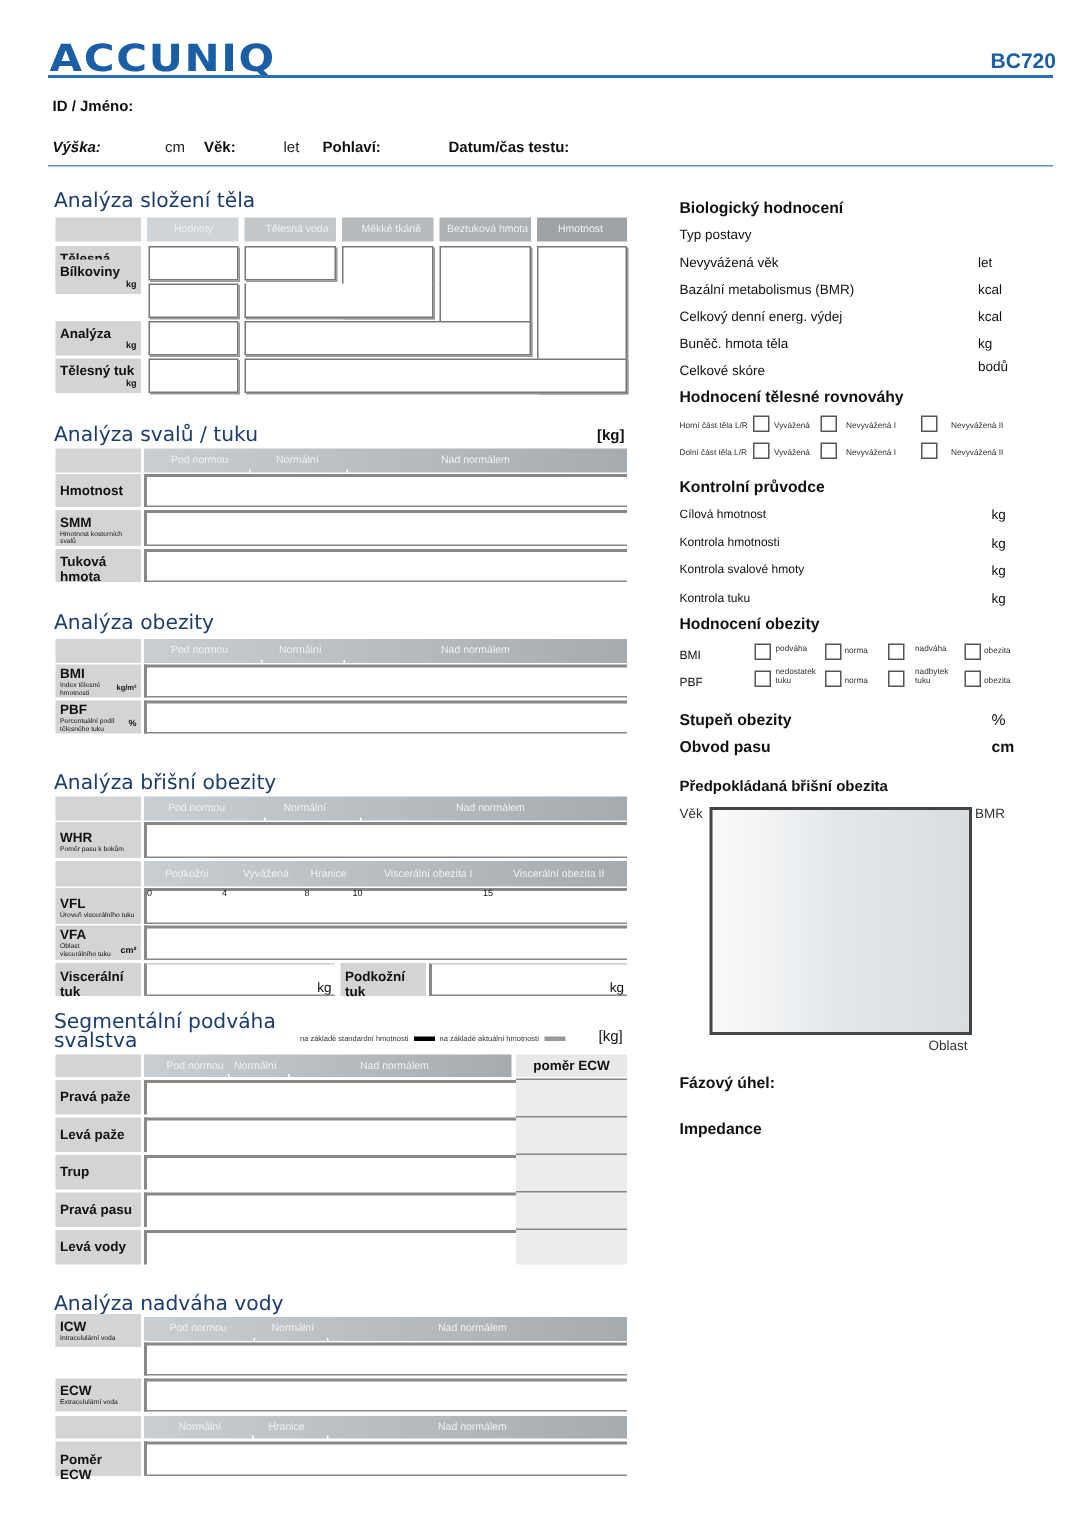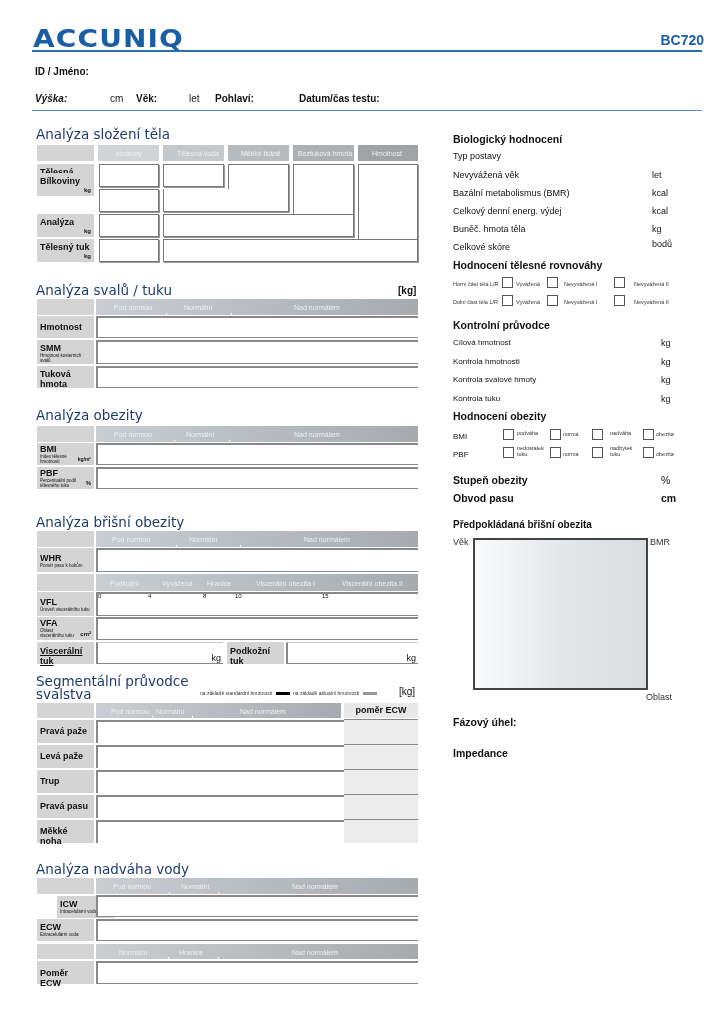--- a/index.html
+++ b/index.html
@@ -140,30 +140,30 @@
 <div class="bar-row" style="top:592px; height:24px;">
   <span class="abs" style="left:0px; top:-1px; font-size:6px;">0</span>
   <span class="abs" style="left:50px; top:-1px; font-size:6px;">4</span>
   <span class="abs" style="left:105px; top:-1px; font-size:6px;">8</span>
   <span class="abs" style="left:137px; top:-1px; font-size:6px;">10</span>
   <span class="abs" style="left:224px; top:-1px; font-size:6px;">15</span>
 </div>
 <div class="rowlabel" style="top:617px; height:23px; padding-top:1px;"><span>VFA</span><span class="sub" style="width:34px">Oblast viscerálního tuku</span><span class="u">cm²</span></div>
 <div class="bar-row" style="top:617px; height:23px;"></div>
 
-<div class="rowlabel" style="top:642px; height:22px; padding-top:4px;text-decoration:underline;"><span>Viscerální tuk</span></div>
+<div class="rowlabel" style="top:642px; height:22px; padding-top:4px;"><span>Viscerální tuk</span></div>
 <div class="abs" style="left:96px; top:642px; width:127px; height:22px; border-left:2px solid #888; border-top:1px solid #ccc; border-bottom:1px solid #888;">
     <span class="abs" style="right:2px; bottom:0; font-size:9px;">kg</span>
   </div>
 <div class="rowlabel" style="left:227px; width:57px; top:642px; height:22px; padding-top:4px;"><span>Podkožní tuk</span></div>
 <div class="abs" style="left:286px; top:642px; width:132px; height:22px; border-left:2px solid #888; border-top:1px solid #ccc; border-bottom:1px solid #888;">
     <span class="abs" style="right:2px; bottom:0; font-size:9px;">kg</span>
   </div>
 
-<div class="abs sec-title" style="left:36px; top:675px; line-height:13px;"><span>Segmentální průvodce</span><br><span>svalstva</span></div>
+<div class="abs sec-title" style="left:36px; top:675px; line-height:13px;"><span>Segmentální podváha</span><br><span>svalstva</span></div>
 <div class="abs" style="left:200px; top:690px; font-size:5px; color:#333; white-space:nowrap;">
   <span>na základě standardní hmotnosti</span>
   <span style="display:inline-block; width:14px; height:3px; background:#000; vertical-align:middle; margin:0 2px;"></span>
   <span>na základě aktuální hmotnosti</span>
   <span style="display:inline-block; width:14px; height:3px; background:#999; vertical-align:middle; margin:0 2px;"></span>
 </div>
 <div class="abs" style="left:399px; top:686px; font-size:10px;">[kg]</div>
 <div class="hdrlead" style="top:703px; height:15px;"></div>
 <div class="hdrbar" style="left:96px; top:703px; width:245px; height:15px;">
   <span style="left:15px">Pod normou</span>
@@ -172,42 +172,42 @@
   <div class="tick" style="left:96px"></div>
   <span style="left:144px">Nad normálem</span>
 </div>
 <div class="abs" style="left:344px; top:703px; width:74px; height:15px; background:#e8e8e8; font-weight:bold; font-size:9px; text-align:center; line-height:15px;">poměr ECW</div>
 <div class="abs" style="left:344px; top:719px; width:74px; height:124px; background:#ececec;"></div>
 
 <div class="rowlabel" style="top:720px; height:23px; font-size:9px; padding-top:6px;"><span>Pravá paže</span></div>
 <div class="rowlabel" style="top:745px; height:23px; font-size:9px; padding-top:6px;"><span>Levá paže</span></div>
 <div class="rowlabel" style="top:770px; height:23px; font-size:9px; padding-top:6px;"><span>Trup</span></div>
 <div class="rowlabel" style="top:795px; height:23px; font-size:9px; padding-top:6px;"><span>Pravá pasu</span></div>
-<div class="rowlabel" style="top:820px; height:23px; font-size:9px; padding-top:6px;"><span>Měkké noha</span></div>
+<div class="rowlabel" style="top:820px; height:23px; font-size:9px; padding-top:6px;"><span>Levá vody</span></div>
 <div class="bar-row" style="top:720px; height:23px; width:248px; border-bottom:none;"></div>
 <div class="bar-row" style="top:745px; height:23px; width:248px; border-bottom:none;"></div>
 <div class="bar-row" style="top:770px; height:23px; width:248px; border-bottom:none;"></div>
 <div class="bar-row" style="top:795px; height:23px; width:248px; border-bottom:none;"></div>
 <div class="bar-row" style="top:820px; height:23px; width:248px; border-bottom:none;"></div>
 <div class="abs" style="left:344px; top:744px; width:74px; height:1px; background:#888;"></div>
 <div class="abs" style="left:344px; top:769px; width:74px; height:1px; background:#888;"></div>
 <div class="abs" style="left:344px; top:794px; width:74px; height:1px; background:#888;"></div>
 <div class="abs" style="left:344px; top:819px; width:74px; height:1px; background:#888;"></div>
 <div class="abs" style="left:344px; top:719px; width:74px; height:1px; background:#888;"></div>
 
 <div class="abs sec-title" style="left:36px; top:861px;">Analýza nadváha vody</div>
 <div class="hdrlead" style="top:878px; height:16px;"></div>
 <div class="hdrbar" style="left:96px; top:878px; width:322px; height:16px;">
   <span style="left:17px">Pod normou</span>
   <div class="tick" style="left:73px"></div>
   <span style="left:85px">Normální</span>
   <div class="tick" style="left:122px"></div>
   <span style="left:196px">Nad normálem</span>
 </div>
-<div class="rowlabel" style="top:896px; height:22px;margin-left:20px;"><span>ICW</span><span class="sub">Intracelulární voda</span></div>
+<div class="rowlabel" style="top:876px; height:22px;"><span>ICW</span><span class="sub">Intracelulární voda</span></div>
 <div class="rowlabel" style="top:919px; height:22px;"><span>ECW</span><span class="sub">Extracelulární voda</span></div>
 <div class="bar-row" style="top:895px; height:22px;"></div>
 <div class="bar-row" style="top:919px; height:22px;"></div>
 <div class="hdrlead" style="top:944px; height:15px;"></div>
 <div class="hdrbar" style="left:96px; top:944px; width:322px; height:15px;">
   <span style="left:23px">Normální</span>
   <div class="tick" style="left:72px"></div>
   <span style="left:83px">Hranice</span>
   <div class="tick" style="left:122px"></div>
   <span style="left:196px">Nad  normálem</span>
@@ -278,16 +278,16 @@
 
 <div class="abs rp-h" style="left:453px; top:474px;">Stupeň obezity</div>
 <div class="abs rp-h" style="left:661px; top:474px; font-weight:normal;">%</div>
 <div class="abs rp-h" style="left:453px; top:492px;">Obvod pasu</div>
 <div class="abs rp-h" style="left:661px; top:492px;">cm</div>
 
 <div class="abs rp-h" style="left:453px; top:519px; font-size:10px;">Předpokládaná břišní obezita</div>
 <div class="abs" style="left:453px; top:537px; font-size:9px; color:#333;">Věk</div>
 <div class="abs" style="left:650px; top:537px; font-size:9px; color:#333;">BMR</div>
 <div class="abs" style="left:473px; top:538px; width:175px; height:152px; border:2px solid #444; background:linear-gradient(90deg,#fafbfc 0%,#e4e7ea 50%,#d9dde0 100%);"></div>
-<div class="abs" style="left:619px; top:692px; font-size:9px; color:#333;margin-left:27px;">Oblast</div>
+<div class="abs" style="left:619px; top:692px; font-size:9px; color:#333;">Oblast</div>
 
 <div class="abs rp-h" style="left:453px; top:716px;">Fázový úhel:</div>
 <div class="abs rp-h" style="left:453px; top:747px;">Impedance</div>
 
 </body></html>

